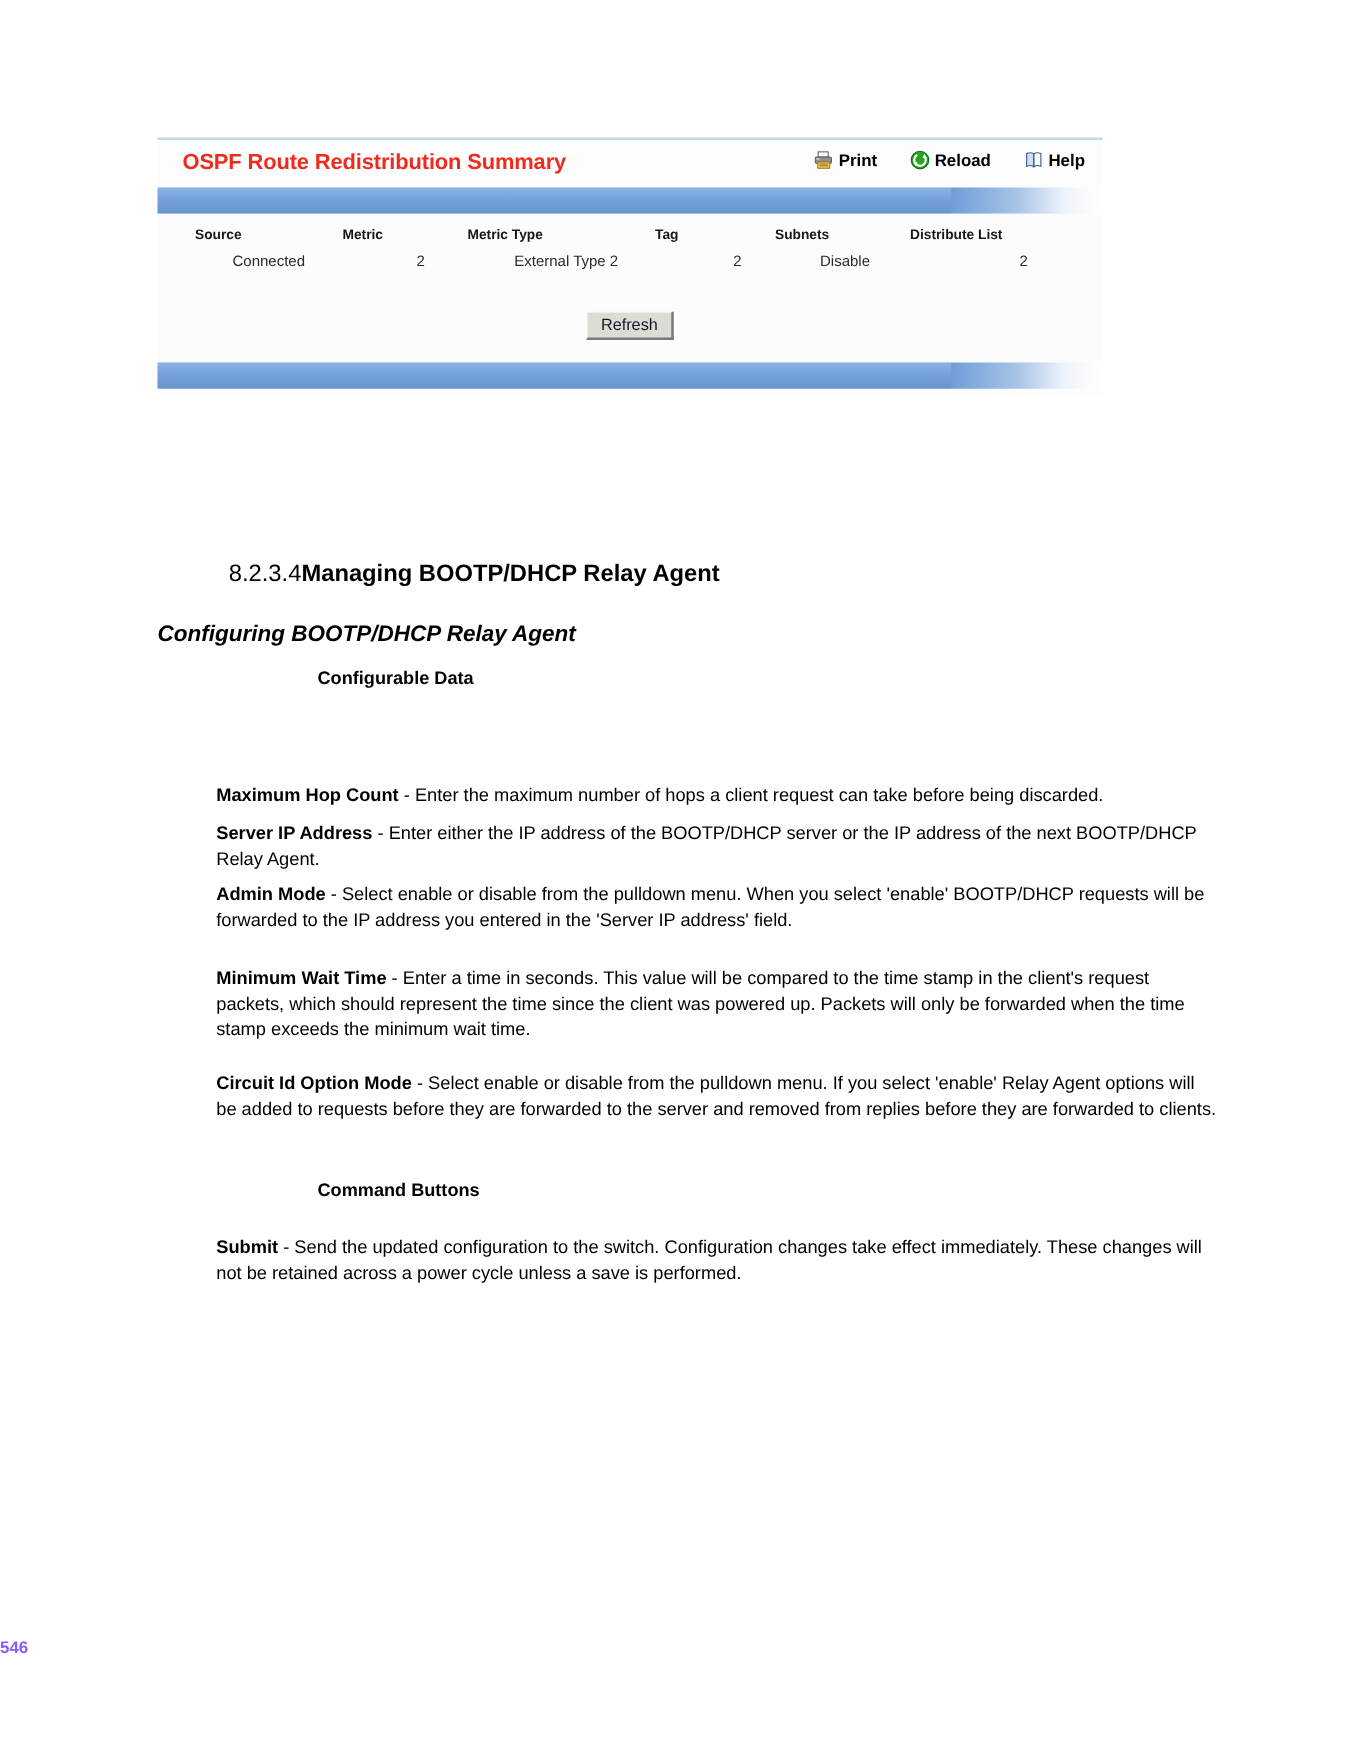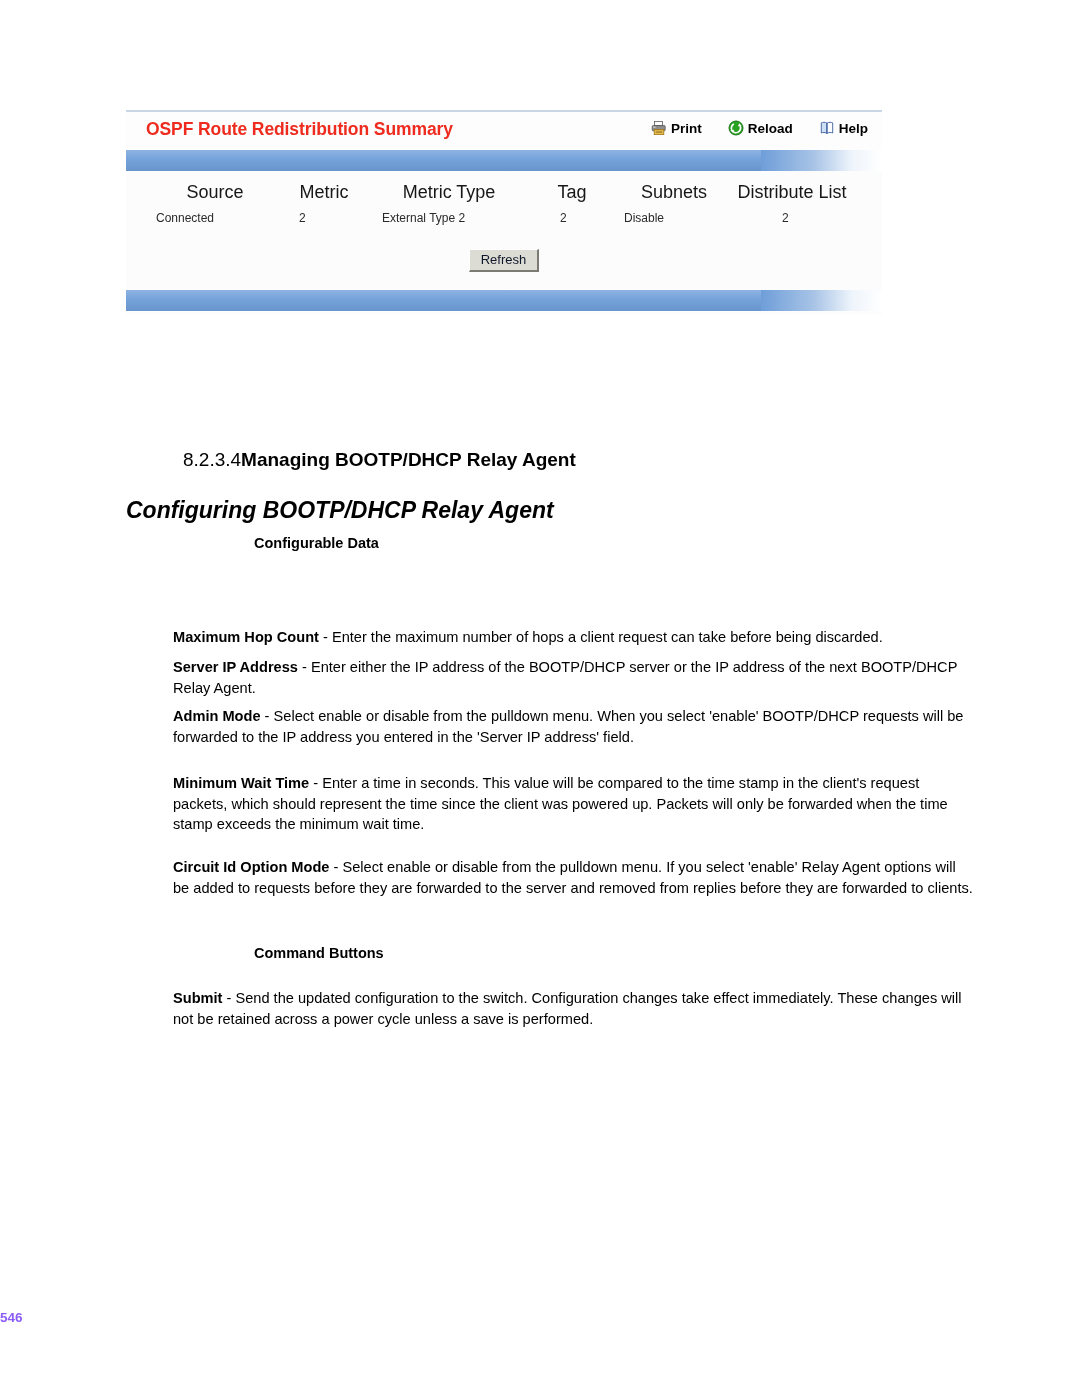--- a/index.html
+++ b/index.html
@@ -114,32 +114,32 @@
 
   
   .data-table {
     position: absolute;
     left: 30px;
     top: 11px;
     width: 700px;
     border-collapse: collapse;
   }
   .data-table th {
-    font-size: 18px;
-    font-weight: normal;
+    font-size: 11px;
+    font-weight: bold;
     color: #171717;
-    text-align: center;
+    text-align: left;
     padding: 0 0 8px 0;
     white-space: nowrap;
   }
   .data-table td {
     font-size: 12px;
     font-weight: normal;
     color: #2a2a2a;
-    text-align: left;
+    text-align: center;
     padding: 0;
     white-space: nowrap;
   }
   .col-source   { width: 118px; }
   .col-metric   { width: 100px; }
   .col-mtype    { width: 150px; }
   .col-tag      { width: 96px; }
   .col-subnets  { width: 108px; }
   .col-dlist    { width: 128px; }
 
@@ -188,21 +188,21 @@
     color: #000000;
     white-space: nowrap;
   }
   .sec-heading .secnum {
     font-weight: normal;
   }
   .sub-heading {
     position: absolute;
     left: 126px;
     top: 497px;
-    font-size: 23px;
+    font-size: 18px;
     font-weight: bold;
     font-style: italic;
     color: #000;
     white-space: nowrap;
   }
   .group-label {
     position: absolute;
     left: 254px;
     font-size: 14.5px;
     font-weight: bold;

